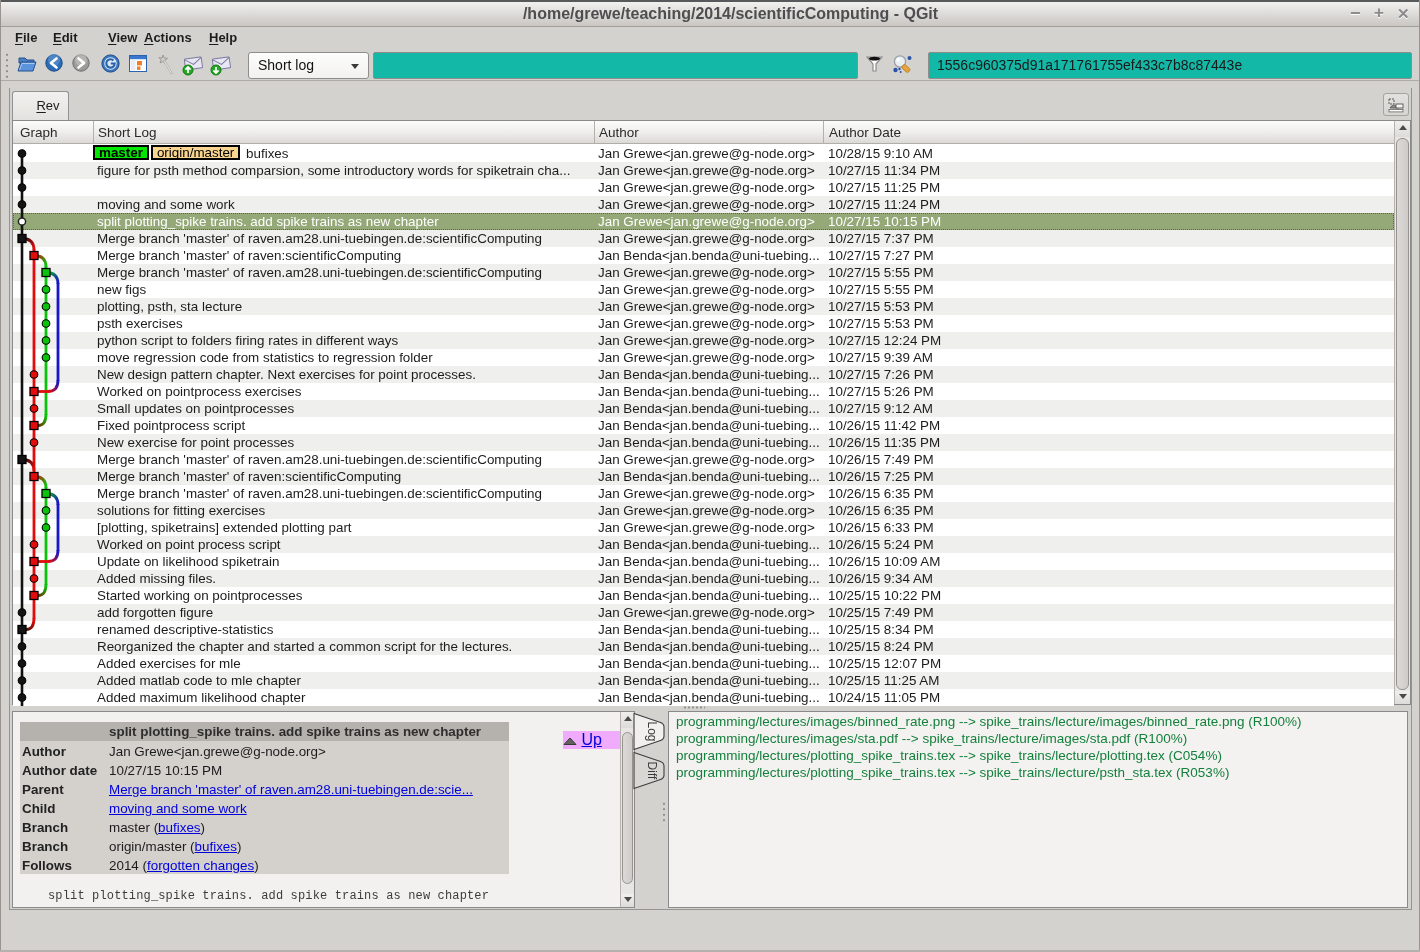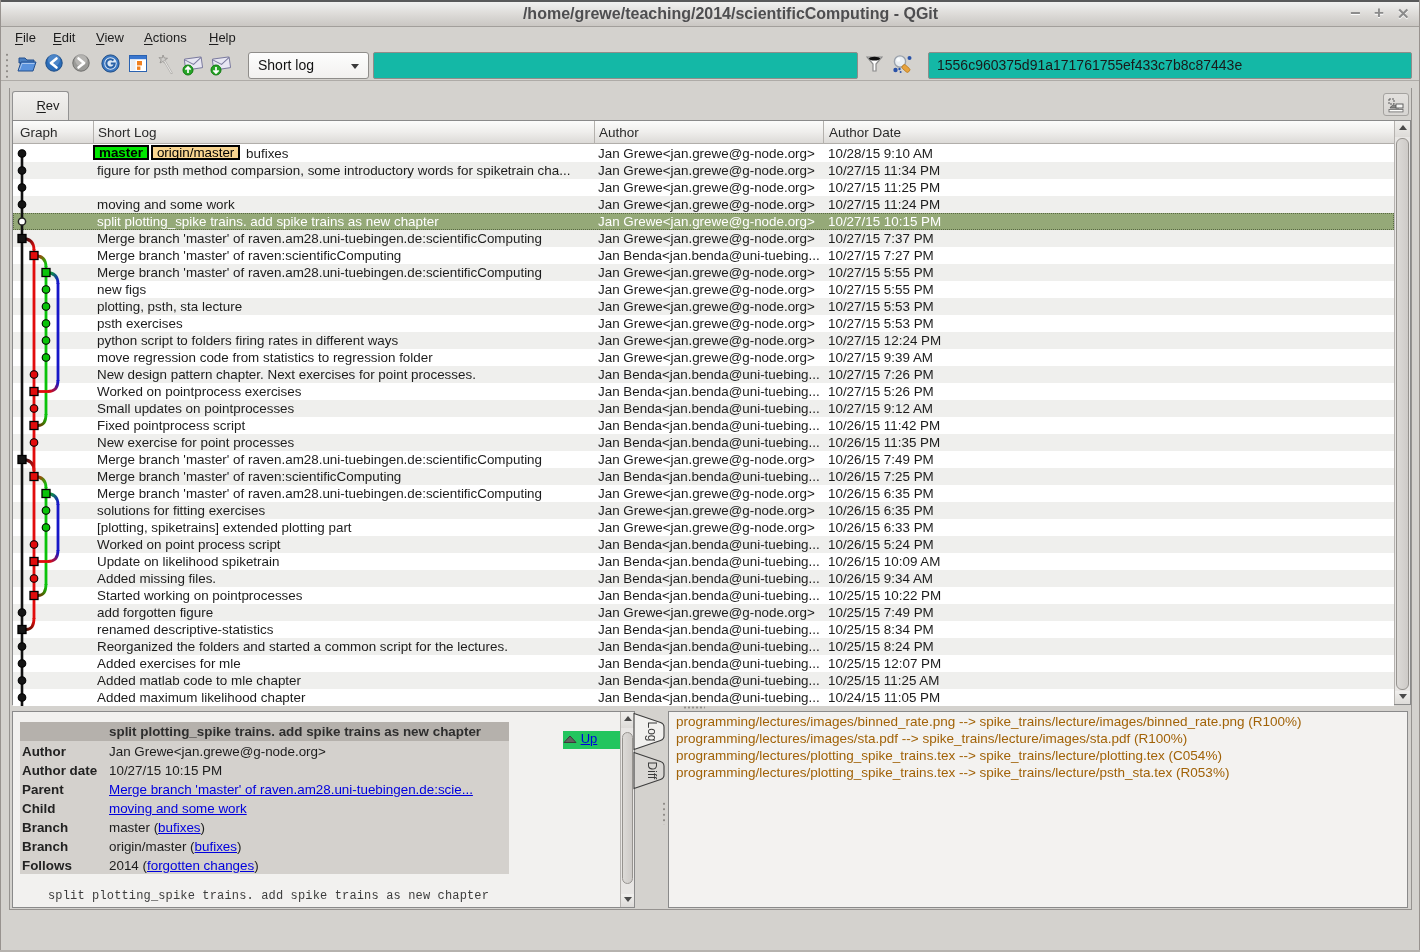--- a/index.html
+++ b/index.html
@@ -8,21 +8,21 @@
 
 
 #titlebar { position:absolute; left:0; top:0; width:1420px; height:27px;
   background:linear-gradient(#f1f1f0,#dbd9d6 55%,#cac7c3);
   border-top:2px solid #58595a; border-bottom:1px solid #a29f9b;
   text-align:center; font-size:16px; font-weight:bold; color:#4e4e50; line-height:24px;padding-left:41px; }
 .winbtn { position:absolute; top:0; height:27px; line-height:26px; color:#8b8b8b; font-weight:bold; font-size:17px; text-shadow:0 1px 0 #fbfbfb; }
 
 
 #menubar { position:absolute; left:0; top:28px; width:1420px; height:21px; }
-#menubar span { position:absolute; top:2px; }
+#menubar span { position:absolute; top:2px;font-weight:bold; }
 #menubar u { text-decoration-thickness:1px; text-underline-offset:2px; }
 
 
 .field { position:absolute; top:52px; height:27px; background:#14b8a6; border:1px solid #8f8d8a; border-radius:2px; font-size:14px; line-height:25px; }
 #combo { left:248px; width:121px; top:52px; height:27px; position:absolute; background:linear-gradient(#fdfdfd,#f2f1ef); border:1px solid #8f8d8a; border-radius:3px; line-height:25px; padding-left:9px; font-size:14px; color:#111;}
 #combo .arr { position:absolute; right:9px; top:11px; width:0; height:0; border-left:4px solid transparent; border-right:4px solid transparent; border-top:5px solid #3a3a3a; }
 .dots { position:absolute; width:4px; background-image:radial-gradient(circle, #8f8c88 1.2px, transparent 1.4px); background-size:4px 5.5px; }
 
 
 #revtab { position:absolute; left:12px; top:91px; width:57px; height:29px; background:linear-gradient(#f2f1ef,#e4e2df); border:1px solid #929292; border-bottom:none; border-radius:3px 3px 0 0; text-align:center; line-height:28px;padding-left:15px; }
@@ -53,37 +53,37 @@
 .sbtn svg { display:block; margin:4px auto 0; }
 .slider { position:absolute; left:1px; background:linear-gradient(90deg,#dcdad7,#cecbc8); border:1px solid #96938f; border-radius:6px; }
 
 
 #lpanel { position:absolute; left:12px; top:711px; width:623px; height:197px; border:1px solid #8a8a8a; background:#f2f1ef; }
 #infobox { position:absolute; left:7px; top:10px; width:489px; height:152px; background:#d4d1cd; font-size:13.4px; }
 #infobox .hdr { position:absolute; left:0; top:0; width:100%; height:19px; background:#b5b1ac; }
 #infobox .lbl { position:absolute; left:2px; font-weight:bold; color:#222; }
 #infobox .val { position:absolute; left:89px; white-space:nowrap; }
 a { color:#0000dd; }
-#uplink { position:absolute; left:550px; top:19px; width:58px; height:18px; background:#22c55e; font-size:13px; }
+#uplink { position:absolute; left:550px; top:19px; width:58px; height:18px; background:#f0abfc; font-size:16px; }
 #mono { position:absolute; left:35px; top:177px; font-family:"Liberation Mono",monospace; font-size:12px; color:#3c3c3c; letter-spacing:0.15px; white-space:nowrap; }
 
 #rpanel { position:absolute; left:668px; top:711px; width:740px; height:197px; border:1px solid #8a8a8a; background:#f3f2f0; padding-top:1px; }
-.fl { height:17px; line-height:17px; padding-left:7px; color:#a16207; white-space:nowrap; font-size:13.5px; }
+.fl { height:17px; line-height:17px; padding-left:7px; color:#15803d; white-space:nowrap; font-size:13.5px; }
 </style></head>
 <body>
 
 <div id="titlebar">/home/grewe/teaching/2014/scientificComputing - QGit</div>
 <div class="winbtn" style="left:1350px;font-size:18px;">−</div>
 <div class="winbtn" style="left:1374px;font-size:17px;">+</div>
 <div class="winbtn" style="left:1397px;font-size:15px;top:1px;">✕</div>
 
 <div id="menubar">
   <span style="left:15px"><u>F</u>ile</span>
   <span style="left:53px"><u>E</u>dit</span>
-  <span style="left:96px"><u>V</u>iew</span>
+  <span style="left:108px"><u>V</u>iew</span>
   <span style="left:144px"><u>A</u>ctions</span>
   <span style="left:209px"><u>H</u>elp</span>
 </div>
 
 <div class="dots" style="left:5px; top:52px; height:27px;"></div>
 <svg class="abs" style="left:17px;top:54px" width="20" height="20">
 <path d="M2,4 L8,4 L10,6 L17,6 L17,9 L2,9 Z" fill="#4a7fc0" stroke="#24508e" stroke-width="1"></path>
 <path d="M1,17 L4,8 L19,8 L16,17 Z" fill="#5b93dd" stroke="#24508e" stroke-width="1"></path>
 <path d="M2.5,16 L5,9.5 L17.5,9.5" fill="none" stroke="#a8c6ee" stroke-width="1"></path>
 </svg>
@@ -310,21 +310,21 @@
       <span class="c-log">add forgotten figure</span>
       <span class="c-auth">Jan Grewe&lt;jan.grewe@g-node.org&gt;</span>
       <span class="c-date">10/25/15 7:49 PM</span>
     </div>
 <div class="trow even" style="top:500px">
       <span class="c-log">renamed descriptive-statistics</span>
       <span class="c-auth">Jan Benda&lt;jan.benda@uni-tuebing...</span>
       <span class="c-date">10/25/15 8:34 PM</span>
     </div>
 <div class="trow odd" style="top:517px">
-      <span class="c-log">Reorganized the folders and started a common script for the lectures.</span>
+      <span class="c-log">Reorganized the chapter and started a common script for the lectures.</span>
       <span class="c-auth">Jan Benda&lt;jan.benda@uni-tuebing...</span>
       <span class="c-date">10/25/15 8:24 PM</span>
     </div>
 <div class="trow even" style="top:534px">
       <span class="c-log">Added exercises for mle</span>
       <span class="c-auth">Jan Benda&lt;jan.benda@uni-tuebing...</span>
       <span class="c-date">10/25/15 12:07 PM</span>
     </div>
 <div class="trow odd" style="top:551px">
       <span class="c-log">Added matlab code to mle chapter</span>

